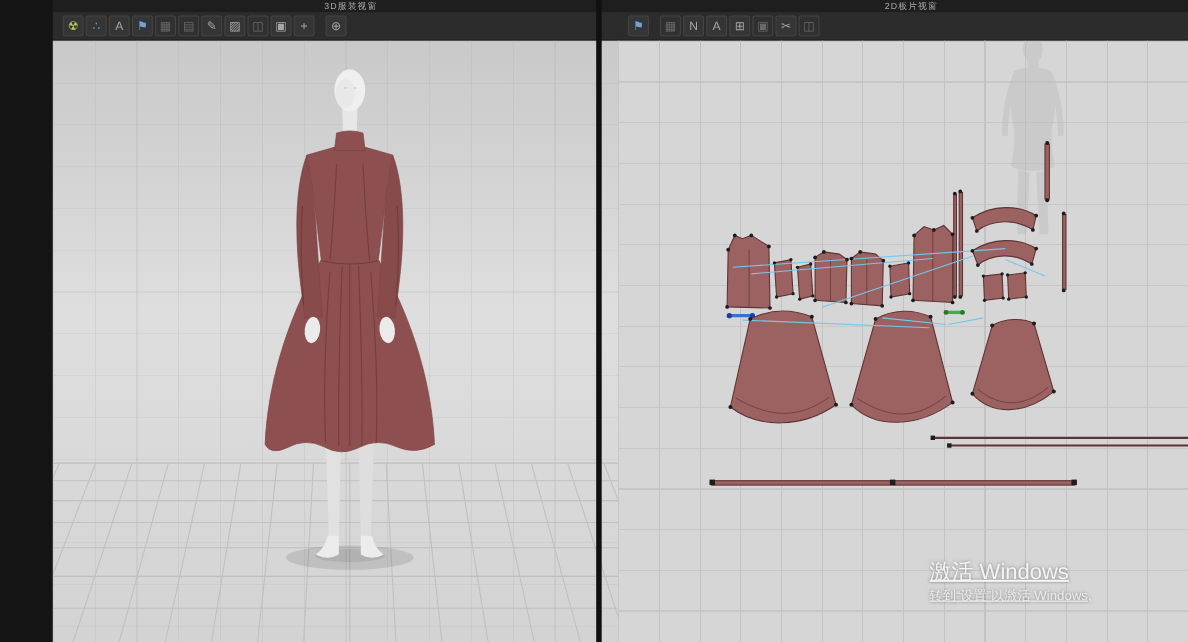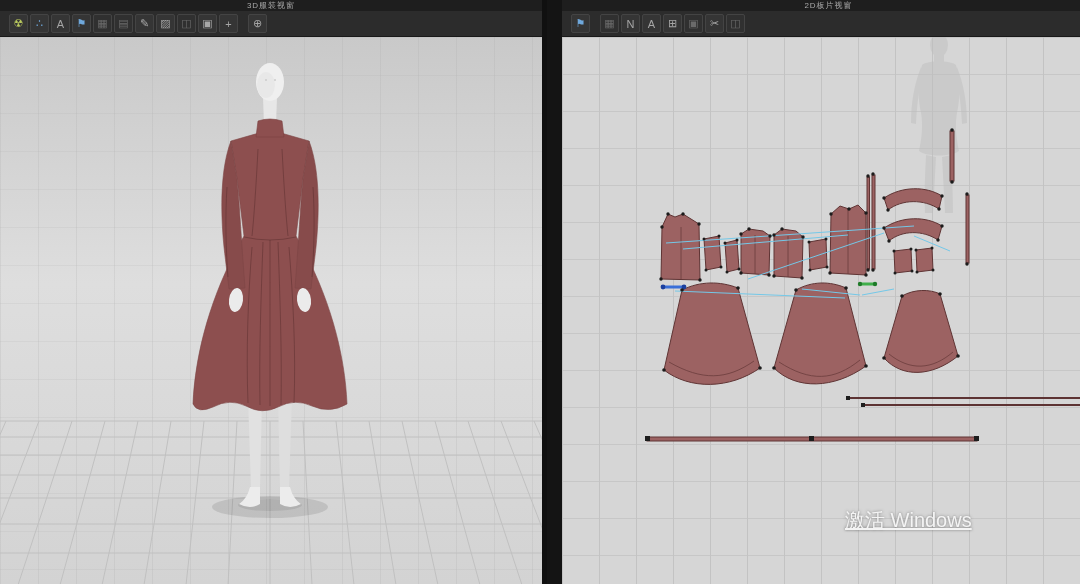--- a/index.html
+++ b/index.html
@@ -1,19 +1,19 @@
 <!DOCTYPE html>
 <html><head>
 <meta charset="utf-8">
 <style>
   html,body{margin:0;padding:0;background:#141414;}
   body{width:1080px;height:584px;position:relative;overflow:hidden;
        font-family:"Liberation Sans","DejaVu Sans",sans-serif;}
   .panel{position:absolute;top:0;height:584px;display:flex;flex-direction:column;}
-  #panel-left{left:0;width:542px;}
+  #panel-left{left:0;width:542px;padding-left:48px;}
   #panel-right{left:520px;width:533px;margin-left:42px;}
   #divider{position:absolute;left:542px;top:0;width:5px;height:584px;background:#101010;}
   .titlebar{height:11px;background:#1e1e1e;color:#a9a9a9;font-size:8px;line-height:11px;
             text-align:center;flex:0 0 auto;letter-spacing:1px;}
   .toolbar{height:25px;background:#2c2c2c;border-bottom:1px solid #191919;display:flex;
            align-items:center;padding:0 0 0 9px;gap:2px;flex:0 0 auto;}
   .tool-btn{width:19px;height:19px;display:flex;align-items:center;justify-content:center;
             font-size:11px;color:#a6a6a6;background:#353535;border:1px solid #444;
             border-radius:2px;box-sizing:border-box;cursor:pointer;padding:0;}
   .tool-btn.dim{color:#6a6a6a;background:#303030;}
@@ -282,13 +282,14 @@
           <circle cx="378" cy="257" r="1.8"></circle>
           <circle cx="396" cy="319" r="1.8"></circle>
           <circle cx="322" cy="321" r="1.8"></circle>
       </g>
     </svg>
   </div>
 </div>
 
 <div id="watermark">
   <div class="wm1">激活 Windows</div>
+  <div class="wm2">转到“设置”以激活 Windows,</div>
 </div>
 
 </body></html>

